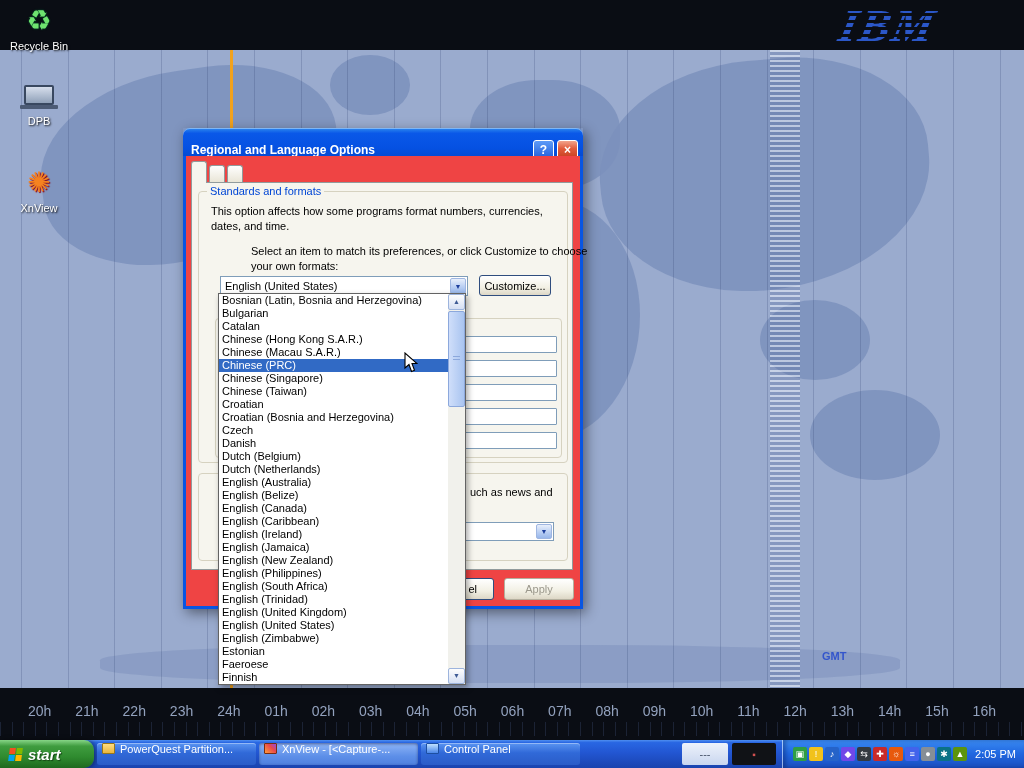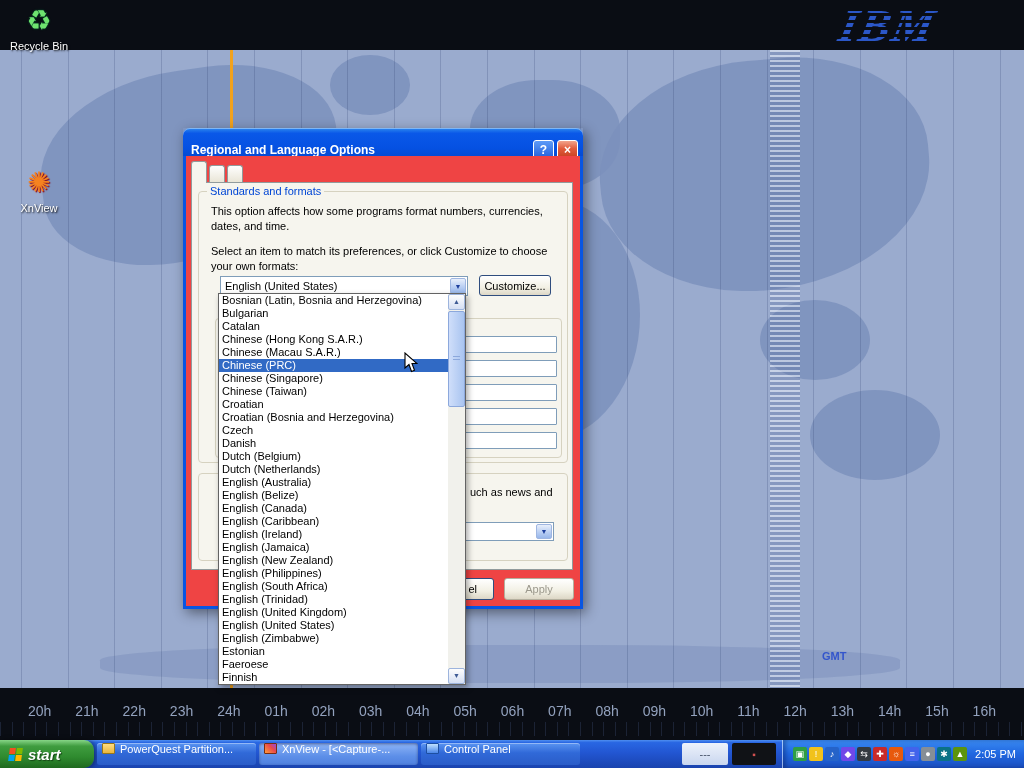--- a/index.html
+++ b/index.html
@@ -63,21 +63,21 @@
     background:#F6F5EE; border:1px solid #919B9C; z-index:1; }
 
   .groupbox { position:absolute; border:1px solid #D6D2C0; border-radius:4px; }
   .group-label { position:absolute; top:-7px; left:8px; background:#F6F5EE; padding:0 3px;
     color:#0046D5; white-space:nowrap; }
   .gb-standards { left:6px; top:8px; width:370px; height:272px; }
   .gb-samples  { left:16px; top:126px; width:347px; height:140px; }
   .gb-location { left:6px; top:290px; width:370px; height:88px; }
 
   .desc { position:absolute; left:12px; width:352px; color:#000; line-height:1.32; }
-  .desc1 { top:12px; } .desc2 { top:52px; }
+  .desc1 { top:12px; } .desc2 { top:52px;margin-left:40px; }
 
   .combo { position:absolute; background:#fff; border:1px solid #7F9DB9; display:flex;
     align-items:center; padding-left:4px; color:#000; }
   .combo-main { left:21px; top:84px; width:248px; height:20px; }
   .combo-loc { left:24px; top:48px; width:331px; height:19px; }
   .combo-arrow { position:absolute; right:1px; top:1px; bottom:1px; width:16px;
     background:linear-gradient(180deg,#E8EFFB,#BACFF3 55%,#98B7EB); border:1px solid #9FB6E1;
     border-radius:2px; color:#1C3E9C; font-size:7px; display:flex; align-items:center; justify-content:center; }
 
   .btn { position:absolute; background:linear-gradient(180deg,#FFFFFF,#F2F0E4 60%,#DDD7C6);
@@ -193,20 +193,26 @@
 
   <div class="gmt">GMT</div>
   <div class="ibm">IBM</div>
 
   <div class="dicon" style="left:6px;top:3px;">
     <div class="img">
         <span class="recycle-glyph">♻</span>
       </div>
     <span>Recycle Bin</span>
   </div>
+  <div class="dicon" style="left:6px;top:78px;">
+    <div class="img">
+        <span class="laptop"></span>
+      </div>
+    <span>DPB</span>
+  </div>
   <div class="dicon" style="left:6px;top:165px;">
     <div class="img">
         <span class="xnview-glyph">✺</span>
       </div>
     <span>XnView</span>
   </div>
 </div>
 
 <div class="dialog">
   <div class="titlebar">

